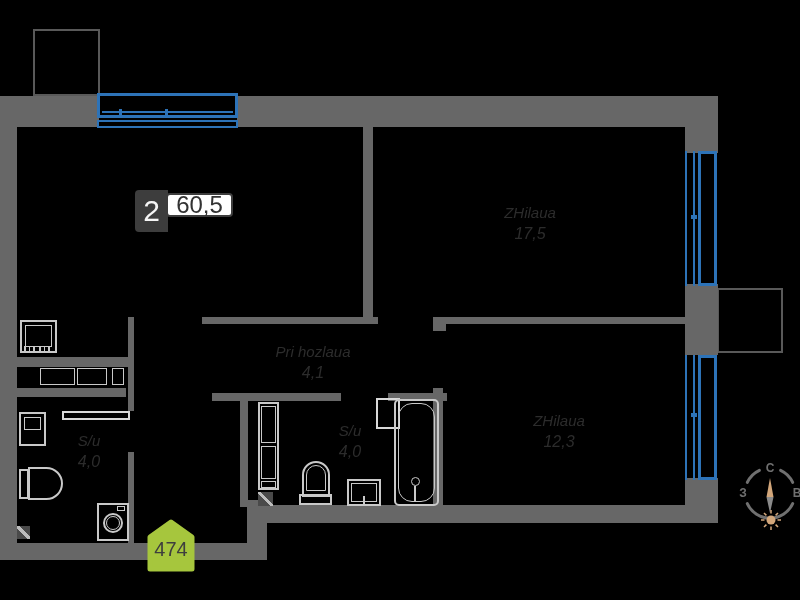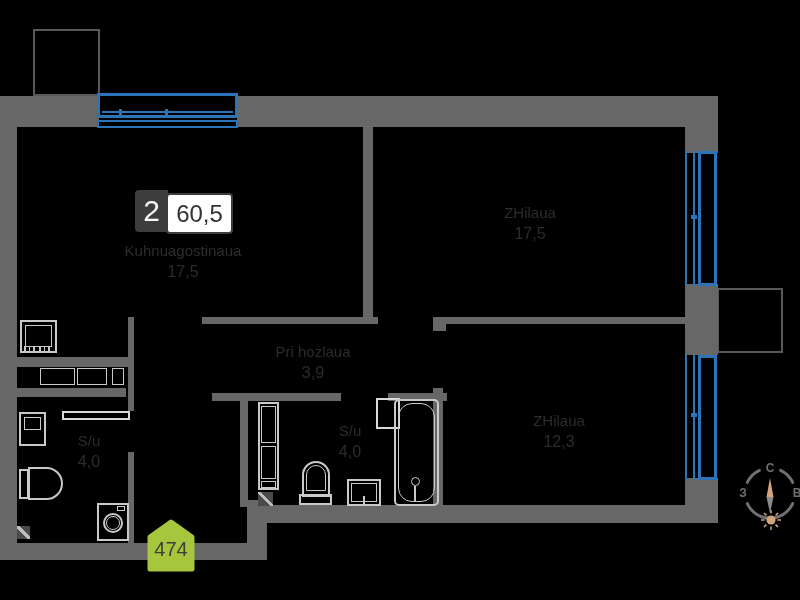--- a/index.html
+++ b/index.html
@@ -8,27 +8,27 @@
   .w{position:absolute;background:#676767;}
   .outline{position:absolute;border:2px solid #595959;box-sizing:border-box;background:transparent;}
   .fx{position:absolute;border:2px solid #c9c9c9;box-sizing:border-box;background:transparent;}
   .fx1{position:absolute;border:1.5px solid #c9c9c9;box-sizing:border-box;background:transparent;}
   .door{position:absolute;border:2px solid #d9d9d9;box-sizing:border-box;}
   .vent{position:absolute;background:linear-gradient(45deg,transparent 42%,#bdbdbd 42%,#bdbdbd 58%,transparent 58%),#4a4a4a;}
   .bluerect{position:absolute;border:3px solid #2d73b8;box-sizing:border-box;}
   .bluerect2{position:absolute;border:2px solid #2d73b8;box-sizing:border-box;}
   .blueline{position:absolute;background:#2d73b8;}
   .lbl{position:absolute;transform:translate(-50%,-50%);text-align:center;color:#2c2c2c;
-       font-size:15px;line-height:1.35;white-space:nowrap;}
+       font-size:15px;line-height:1.35;white-space:nowrap;font-style:italic;}
   .lbl .area{font-size:16px;}
   .ticks{position:absolute;background:repeating-linear-gradient(90deg,#c9c9c9 0,#c9c9c9 1.5px,transparent 1.5px,transparent 4.5px);}
   .badge-dark{position:absolute;left:135px;top:190px;width:33px;height:42px;background:#3d3d3d;
        border-radius:4px 0 0 4px;display:flex;align-items:center;justify-content:center;
        color:#f5f5f5;font-size:30px;z-index:3;}
-  .badge-white{position:absolute;left:166px;top:193px;width:67px;height:41px;background:#ffffff;
+  .badge-white{position:absolute;left:166px;top:193px;width:67px;height:24px;background:#ffffff;
        border:2px solid #3d3d3d;border-radius:4px;box-sizing:border-box;display:flex;align-items:center;
        justify-content:center;color:#333;font-size:24px;z-index:2;}
   svg{position:absolute;overflow:visible;}
 </style>
 </head>
 <body>
 
 <div class="plan">
 
   <div class="outline" style="left:33px;top:29px;width:67px;height:67px;"></div>
@@ -109,31 +109,27 @@
   <div class="fx1" style="left:411px;top:477px;width:9px;height:9px;border-radius:50%;"></div>
   <div class="blueline" style="left:414px;top:486px;width:2px;height:16px;background:#c9c9c9;"></div>
 
   <div class="badge-dark">
       <span>2</span>
     </div>
   <div class="badge-white">
       <span>60,5</span>
     </div>
 
-  <div class="lbl" style="left:183px;top:262px;">
-    <div>Kuhnuagostinaua</div>
-    <div class="area">17,5</div>
-  </div>
   <div class="lbl" style="left:530px;top:224px;">
     <div>ZHilaua</div>
     <div class="area">17,5</div>
   </div>
   <div class="lbl" style="left:313px;top:363px;">
     <div>Pri hozlaua</div>
-    <div class="area">3,9</div>
+    <div class="area">4,1</div>
   </div>
   <div class="lbl" style="left:89px;top:452px;">
     <div>S/u</div>
     <div class="area">4,0</div>
   </div>
   <div class="lbl" style="left:350px;top:442px;">
     <div>S/u</div>
     <div class="area">4,0</div>
   </div>
   <div class="lbl" style="left:559px;top:432px;">

